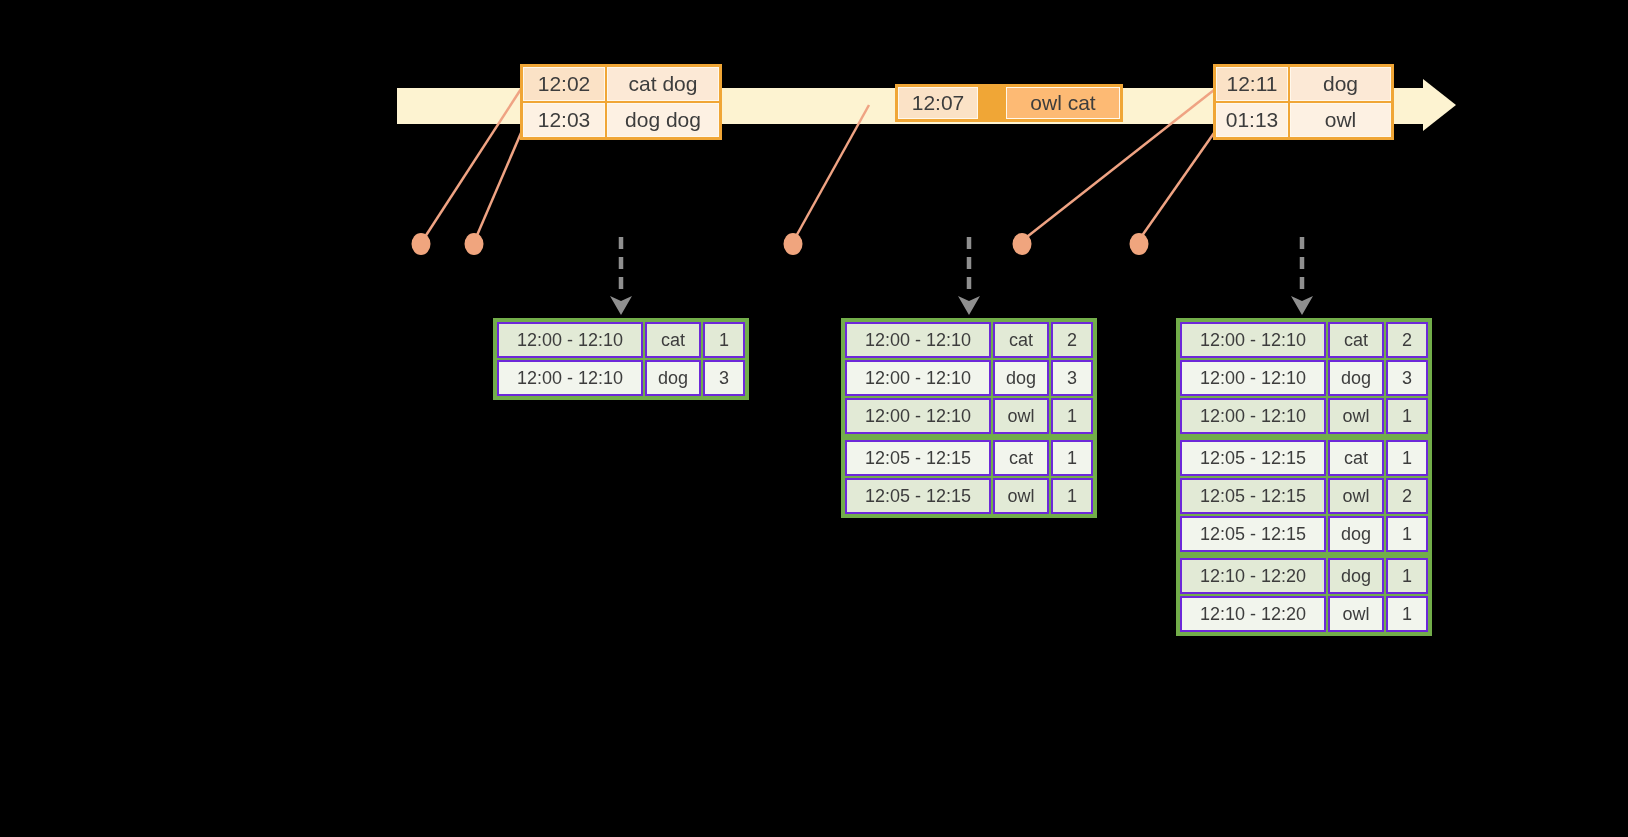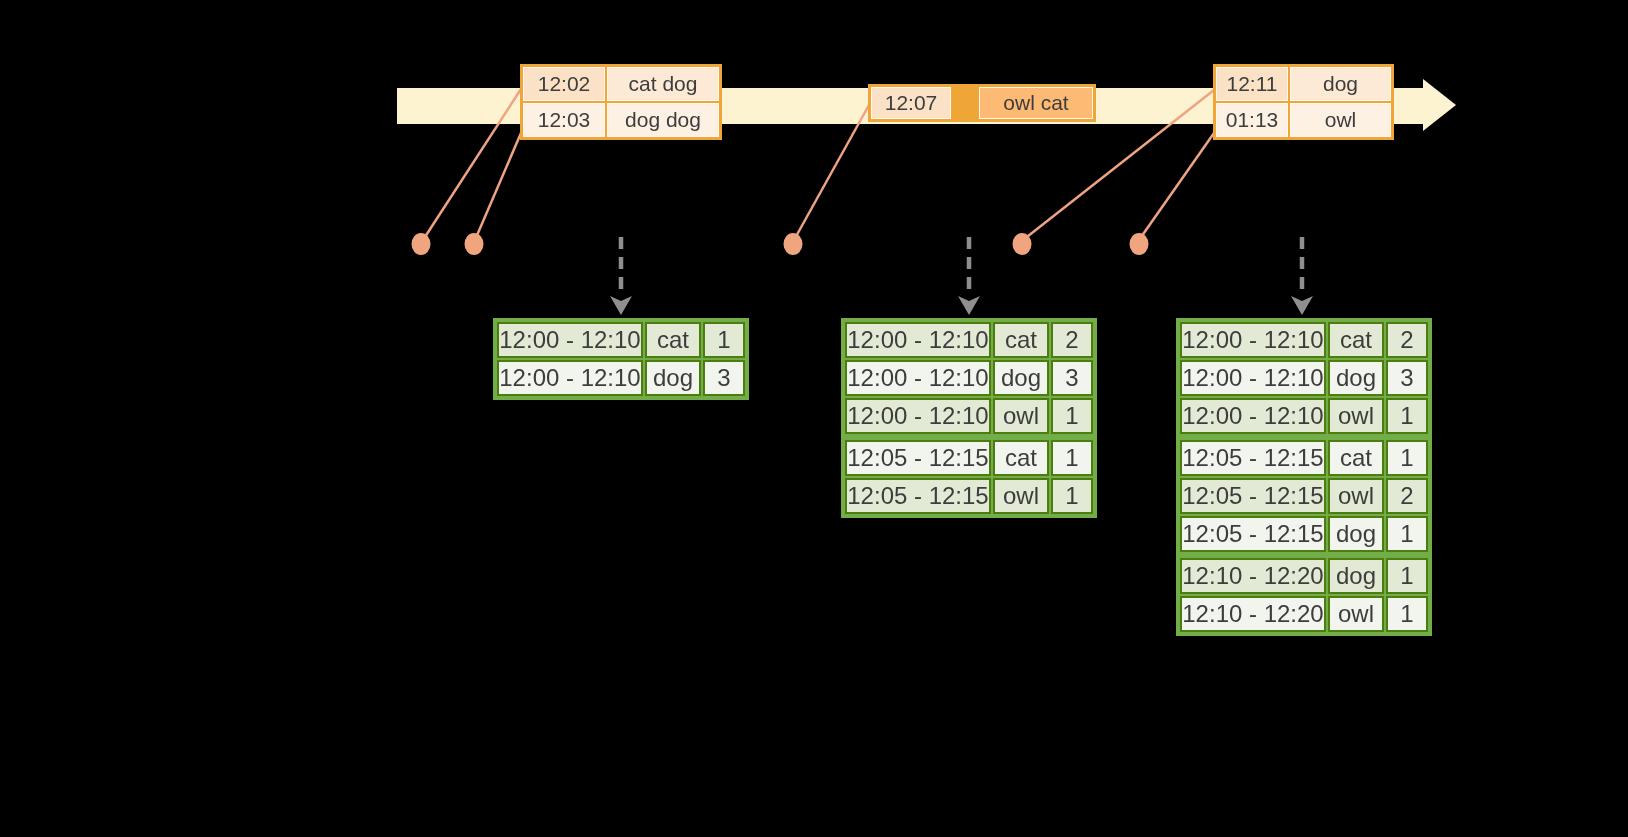--- a/index.html
+++ b/index.html
@@ -12,44 +12,44 @@
   .band-head {
     position:absolute; left:1423px; top:79px; width:0; height:0;
     border-top:26px solid transparent; border-bottom:26px solid transparent;
     border-left:33px solid #fdf3d1;
   }
   .overlay { position:absolute; left:0; top:0; }
 
   
   .etable { position:absolute; background:#f0a636; padding:3px; display:grid; gap:2px; }
   .et-a { left:520px; top:64px;  grid-template-columns:82px 112px; }
-  .et-b { left:868px; top:84px;  grid-template-columns:80px 114px;gap:28px; }
+  .et-b { left:895px; top:84px;  grid-template-columns:80px 114px;gap:28px; }
   .et-c { left:1213px; top:64px; grid-template-columns:72px 101px; }
   .ecell {
     height:34px; box-sizing:border-box; border:1px solid #fff8ec;
     display:flex; align-items:center; justify-content:center;
     font-size:21px; color:#3d3d3d; white-space:nowrap;
   }
   .et-b .ecell { height:32px; }
   .pd  { background:#fbe2c6; }   
   .pdw { background:#fce9d6; }   
   .pm  { background:#fdba74; }   
   .pl  { background:#fdf1e3; }   
 
   
   .gtable { position:absolute; background:#72ad4a; padding:4px; display:flex; flex-direction:column; gap:2px; }
   .gt-1 { left:493px;  top:318px; }
   .gt-2 { left:841px;  top:318px; }
   .gt-3 { left:1176px; top:318px; }
   .grow { display:grid; grid-template-columns:146px 56px 42px; gap:2px; }
   .grow.sep { margin-top:4px; }  
   .gcell {
-    height:36px; box-sizing:border-box; border:2px solid #4d7c0f;
+    height:36px; box-sizing:border-box; border:2px solid #6d28d9;
     display:flex; align-items:center; justify-content:center;
-    font-size:24px; color:#3d3d3d; white-space:nowrap;
+    font-size:18px; color:#3d3d3d; white-space:nowrap;
   }
   .gd { background:#e2ead6; }    
   .gl { background:#f2f5ed; }    
 </style>
 </head>
 <body>
 
 <div class="stage">
 
   <div class="band"></div>

